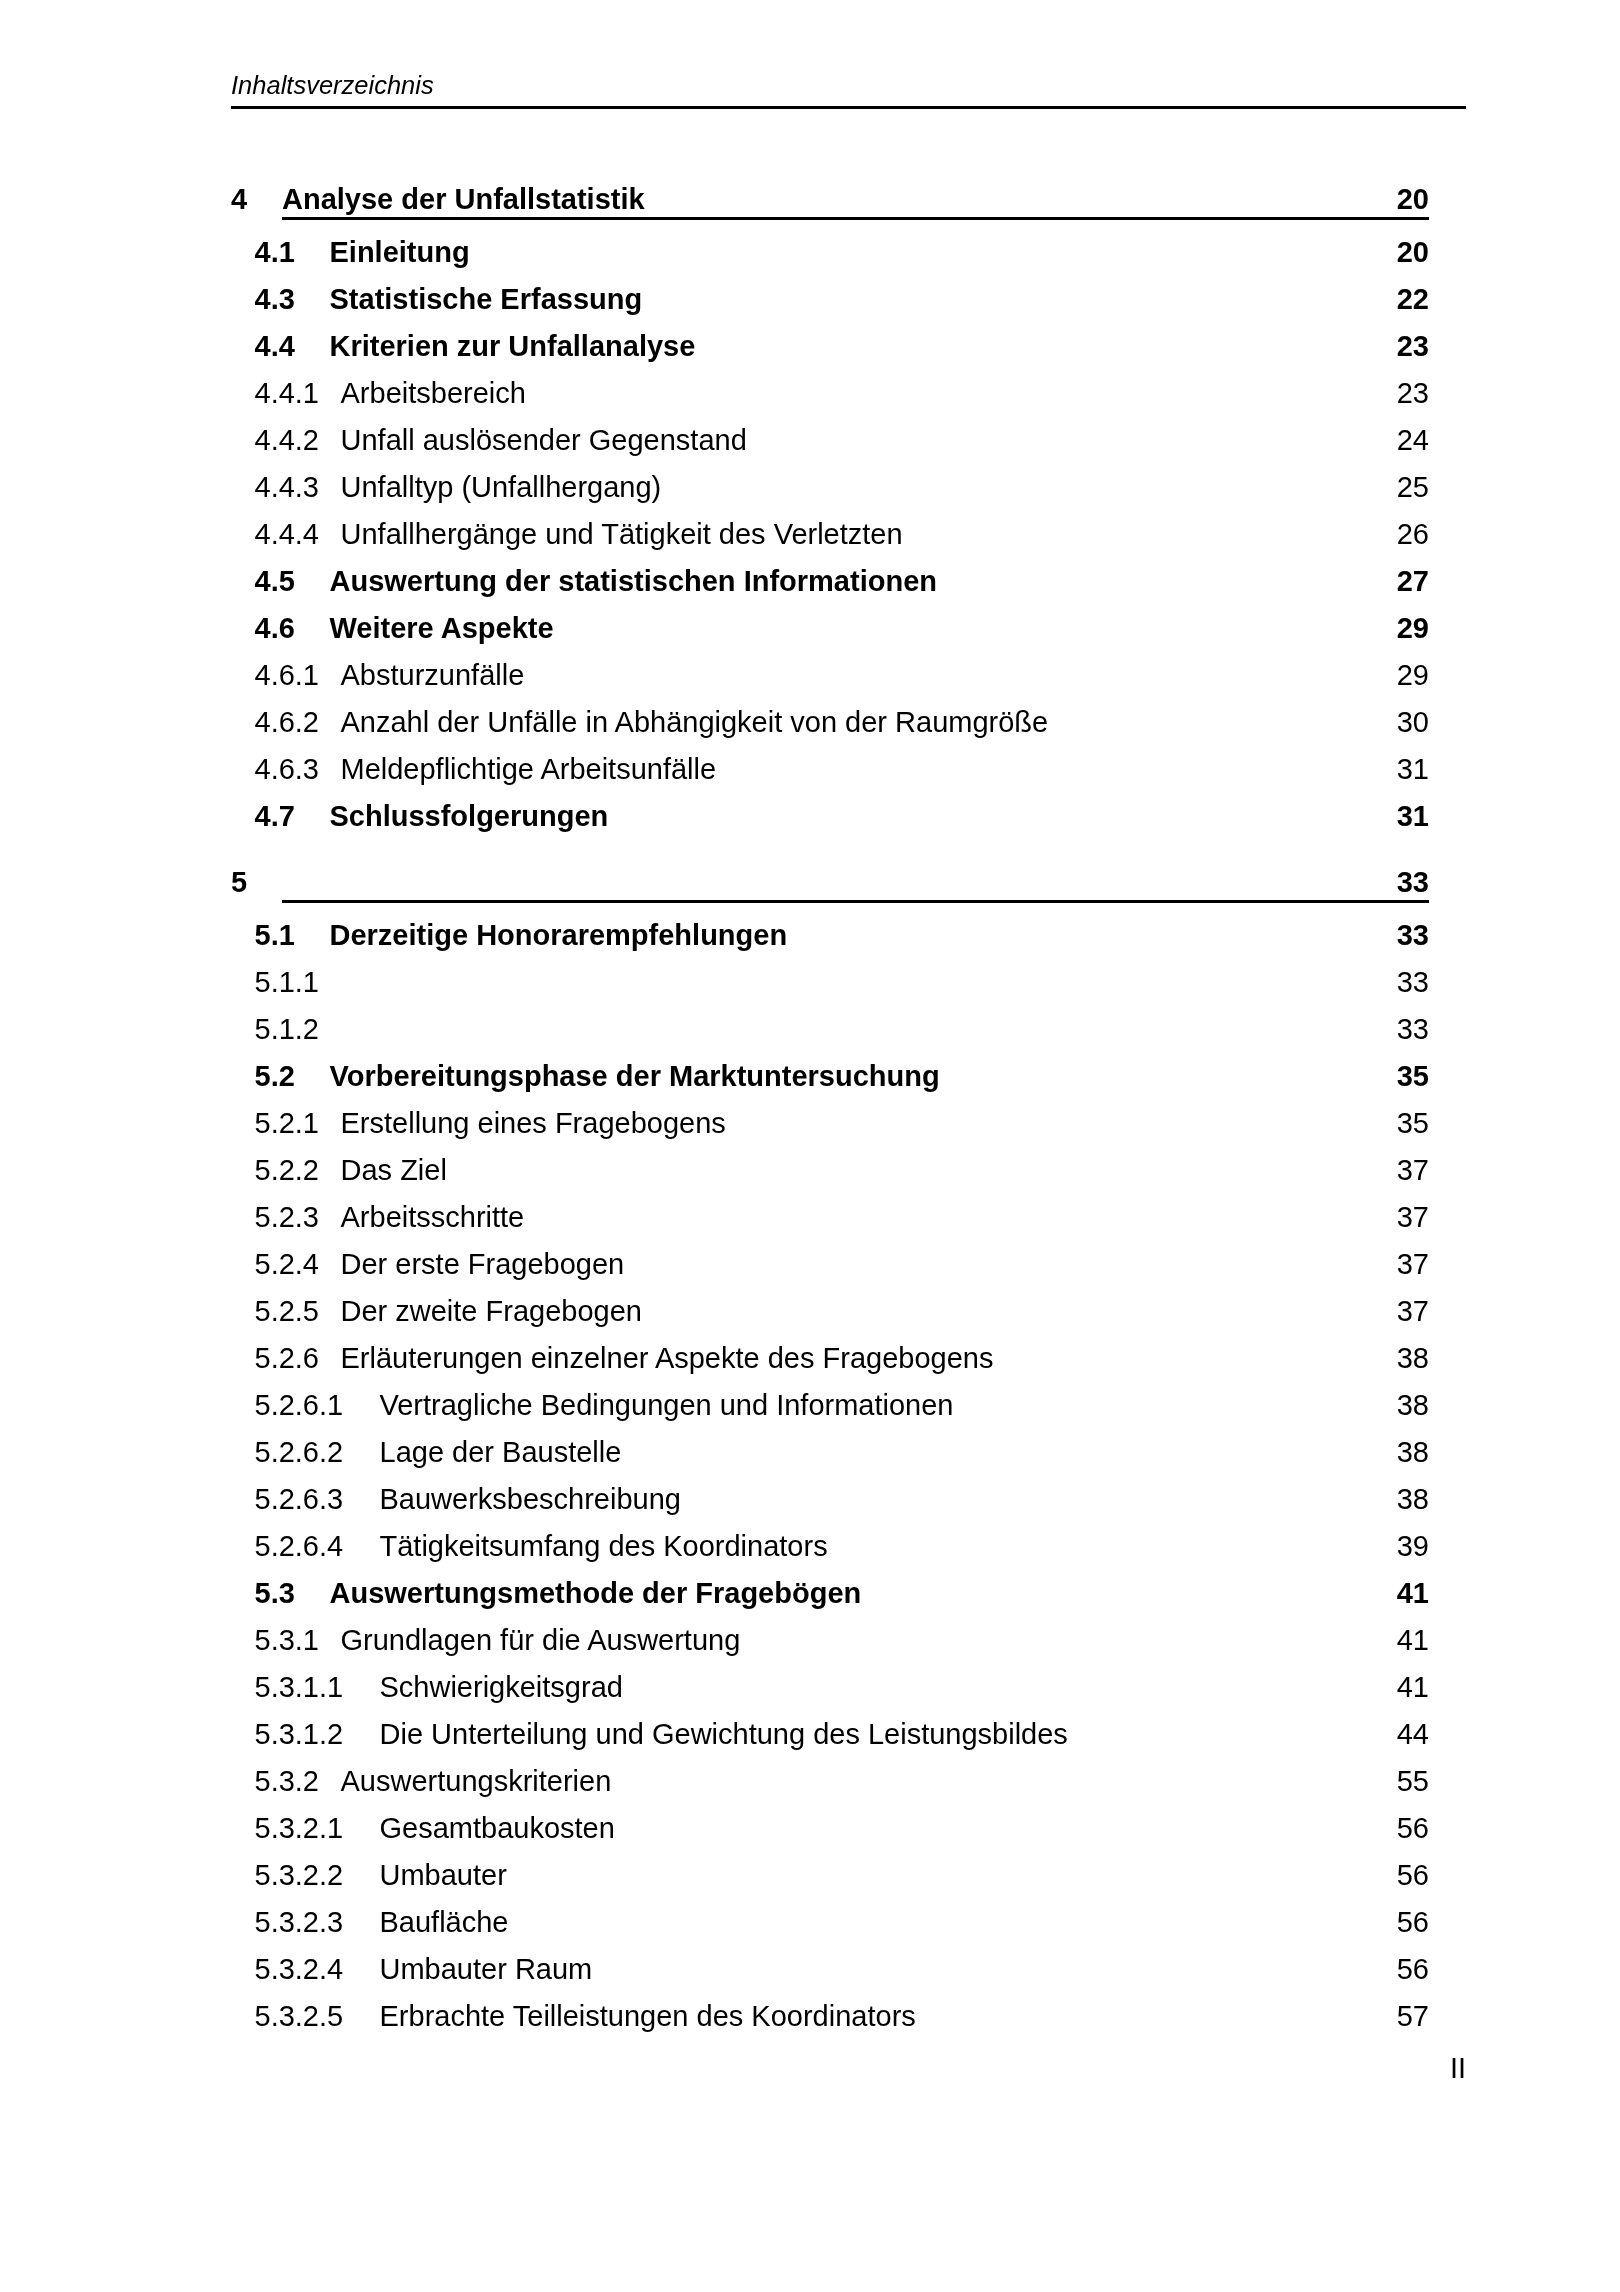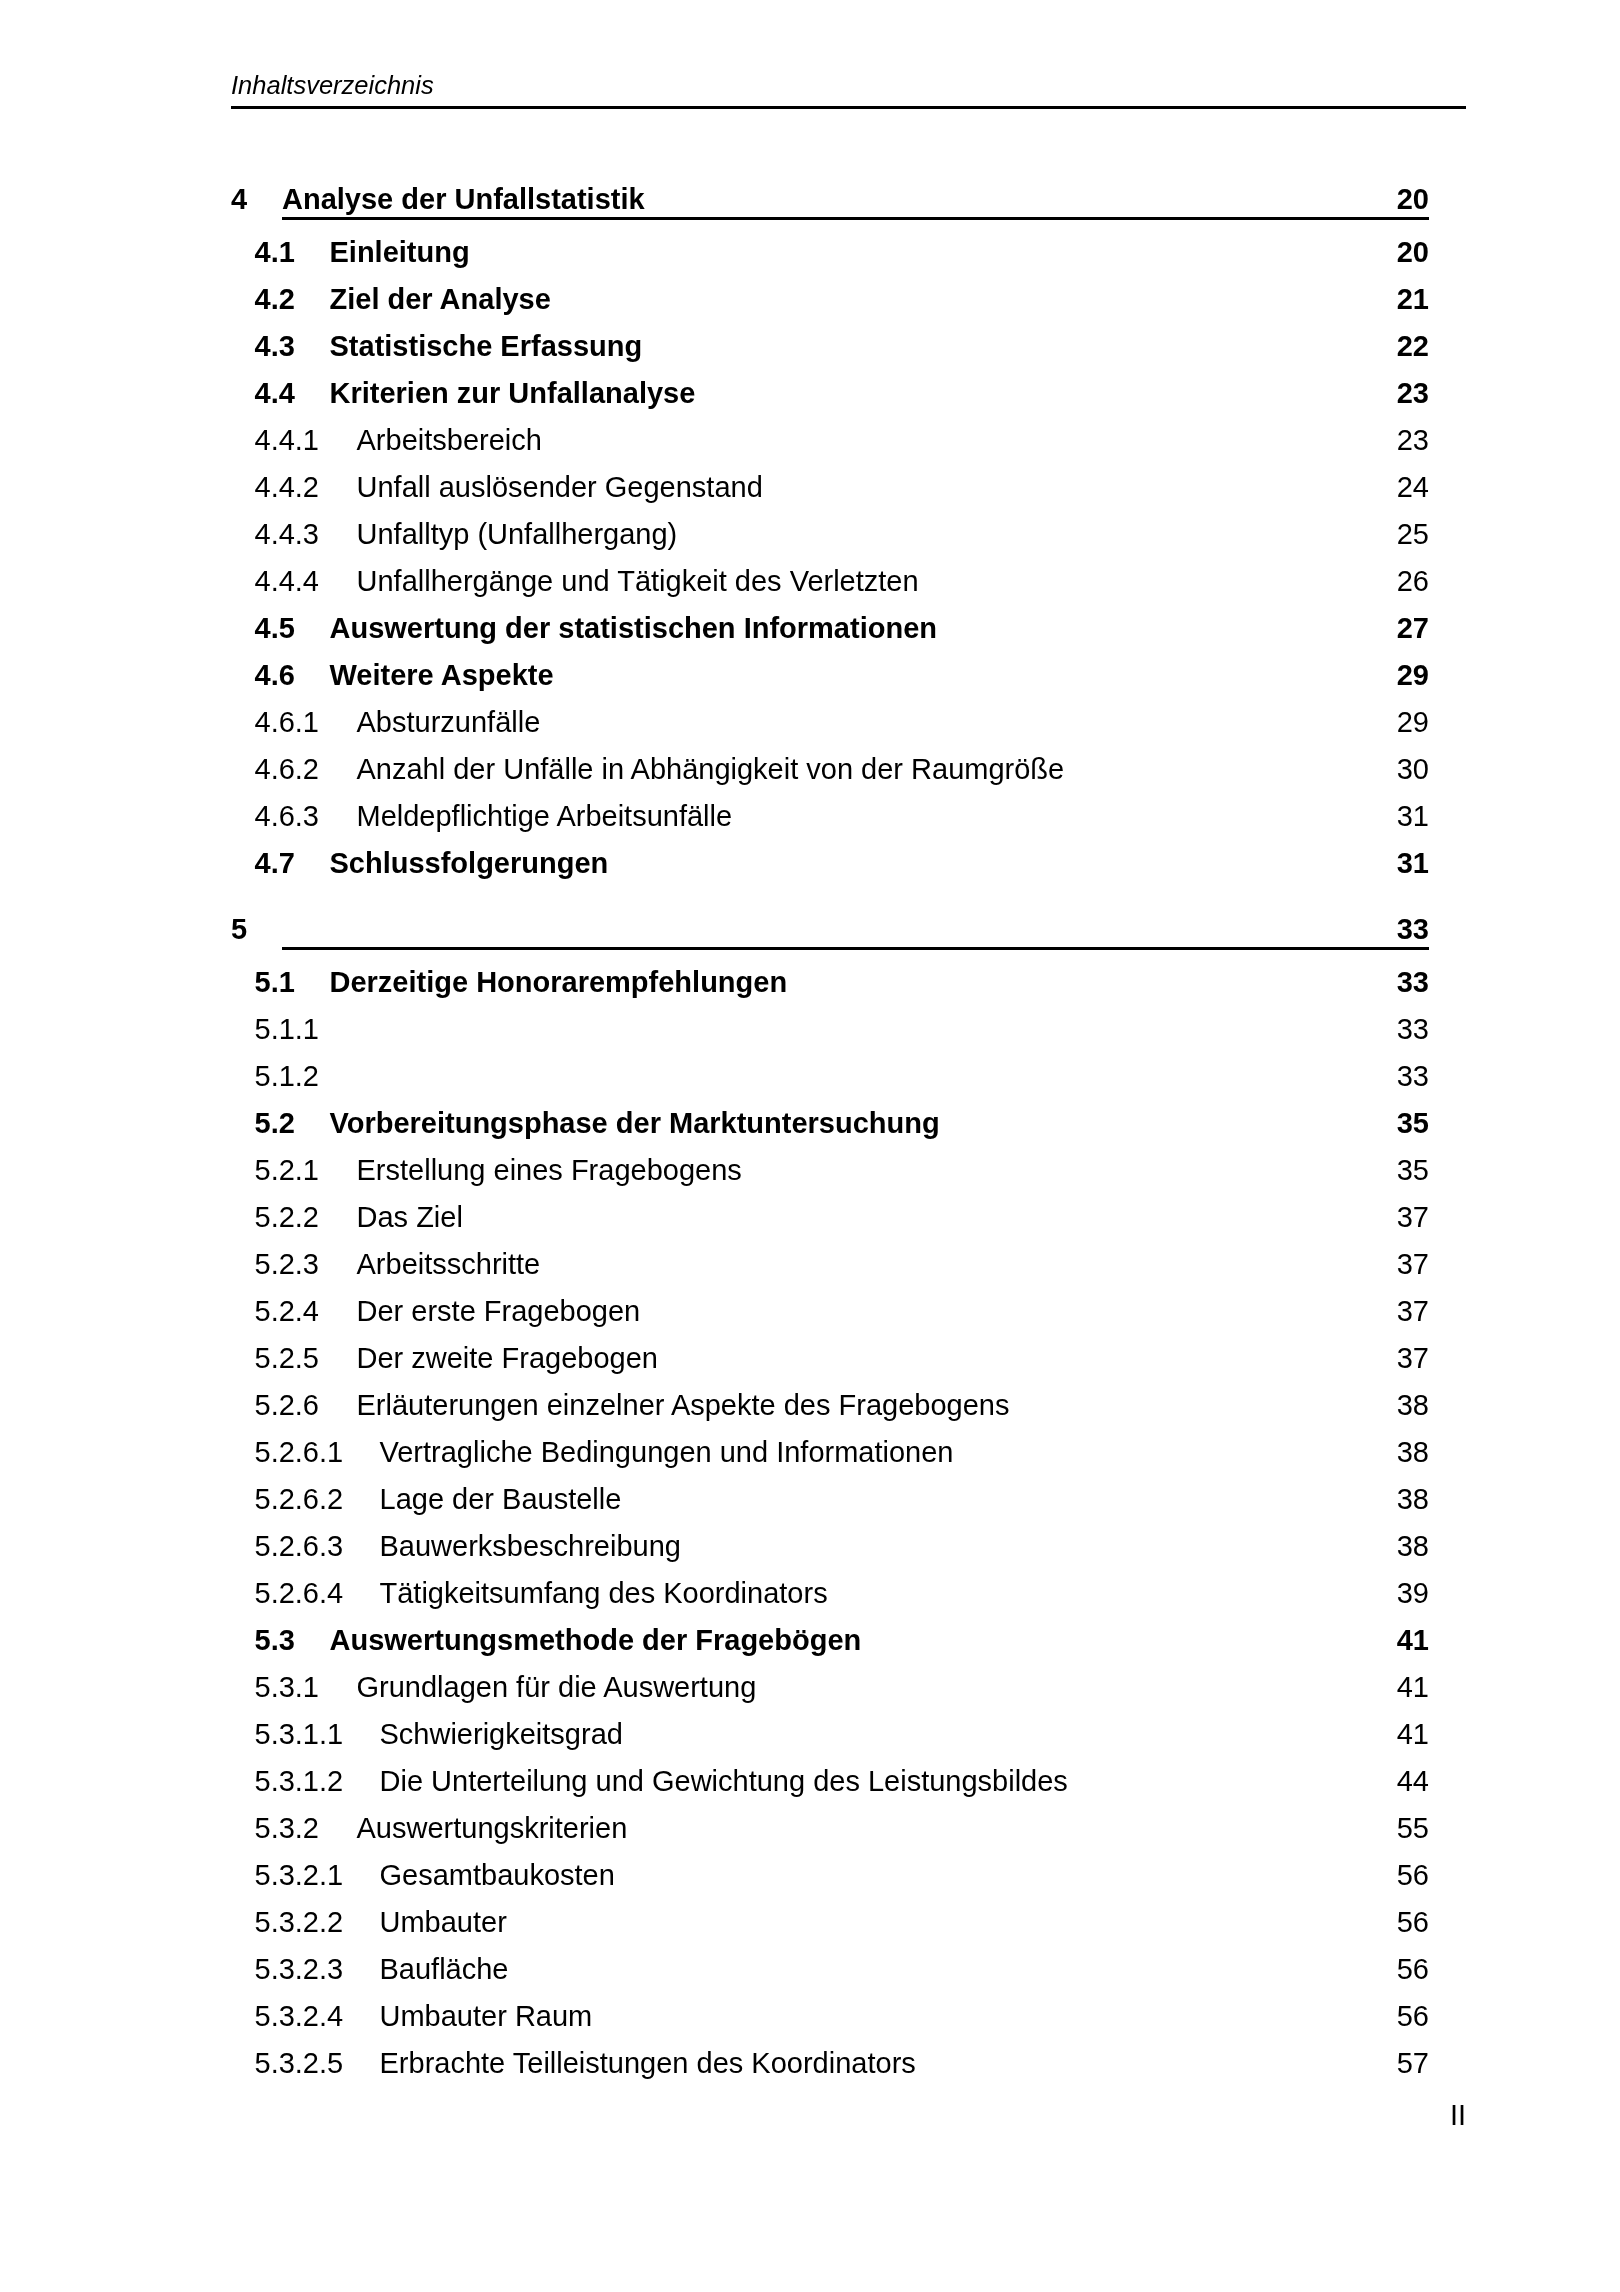--- a/index.html
+++ b/index.html
@@ -40,21 +40,21 @@
     white-space: nowrap;
   }
   .row .num { flex: none; }
   .row .title { flex: none; }
   .row .fill { flex: 1 1 auto; }
   .row .page { flex: none; text-align: center; }
 
   .lvl1 .num { width: 51px; }
   .lvl2 { padding-left: 23.5px; }
   .lvl2 .num { width: 75px; }
-  .lvl3 { padding-left: 23.5px; gap: 16px; }
+  .lvl3 { padding-left: 23.5px; }
   .lvl3 .num { width: 86px; }
   .lvl4 { padding-left: 23.5px; }
   .lvl4 .num { width: 125px; }
 
   .bold { font-weight: 700; }
 
   .chapter { font-weight: 700; margin-bottom: 5.9px; }
   .chapter .hgroup {
     display: flex;
     align-items: baseline;
@@ -90,26 +90,20 @@
           <span class="page">20</span>
         </span>
       </div>
       <div class="row lvl2 bold">
         <span class="num">4.1</span>
         <span class="title">Einleitung</span>
         <span class="fill"></span>
         <span class="page">20</span>
       </div>
       <div class="row lvl2 bold">
-        <span class="num">4.2</span>
-        <span class="title">Ziel der Analyse</span>
-        <span class="fill"></span>
-        <span class="page">21</span>
-      </div>
-      <div class="row lvl2 bold">
         <span class="num">4.3</span>
         <span class="title">Statistische Erfassung</span>
         <span class="fill"></span>
         <span class="page">22</span>
       </div>
       <div class="row lvl2 bold">
         <span class="num">4.4</span>
         <span class="title">Kriterien zur Unfallanalyse</span>
         <span class="fill"></span>
         <span class="page">23</span>

